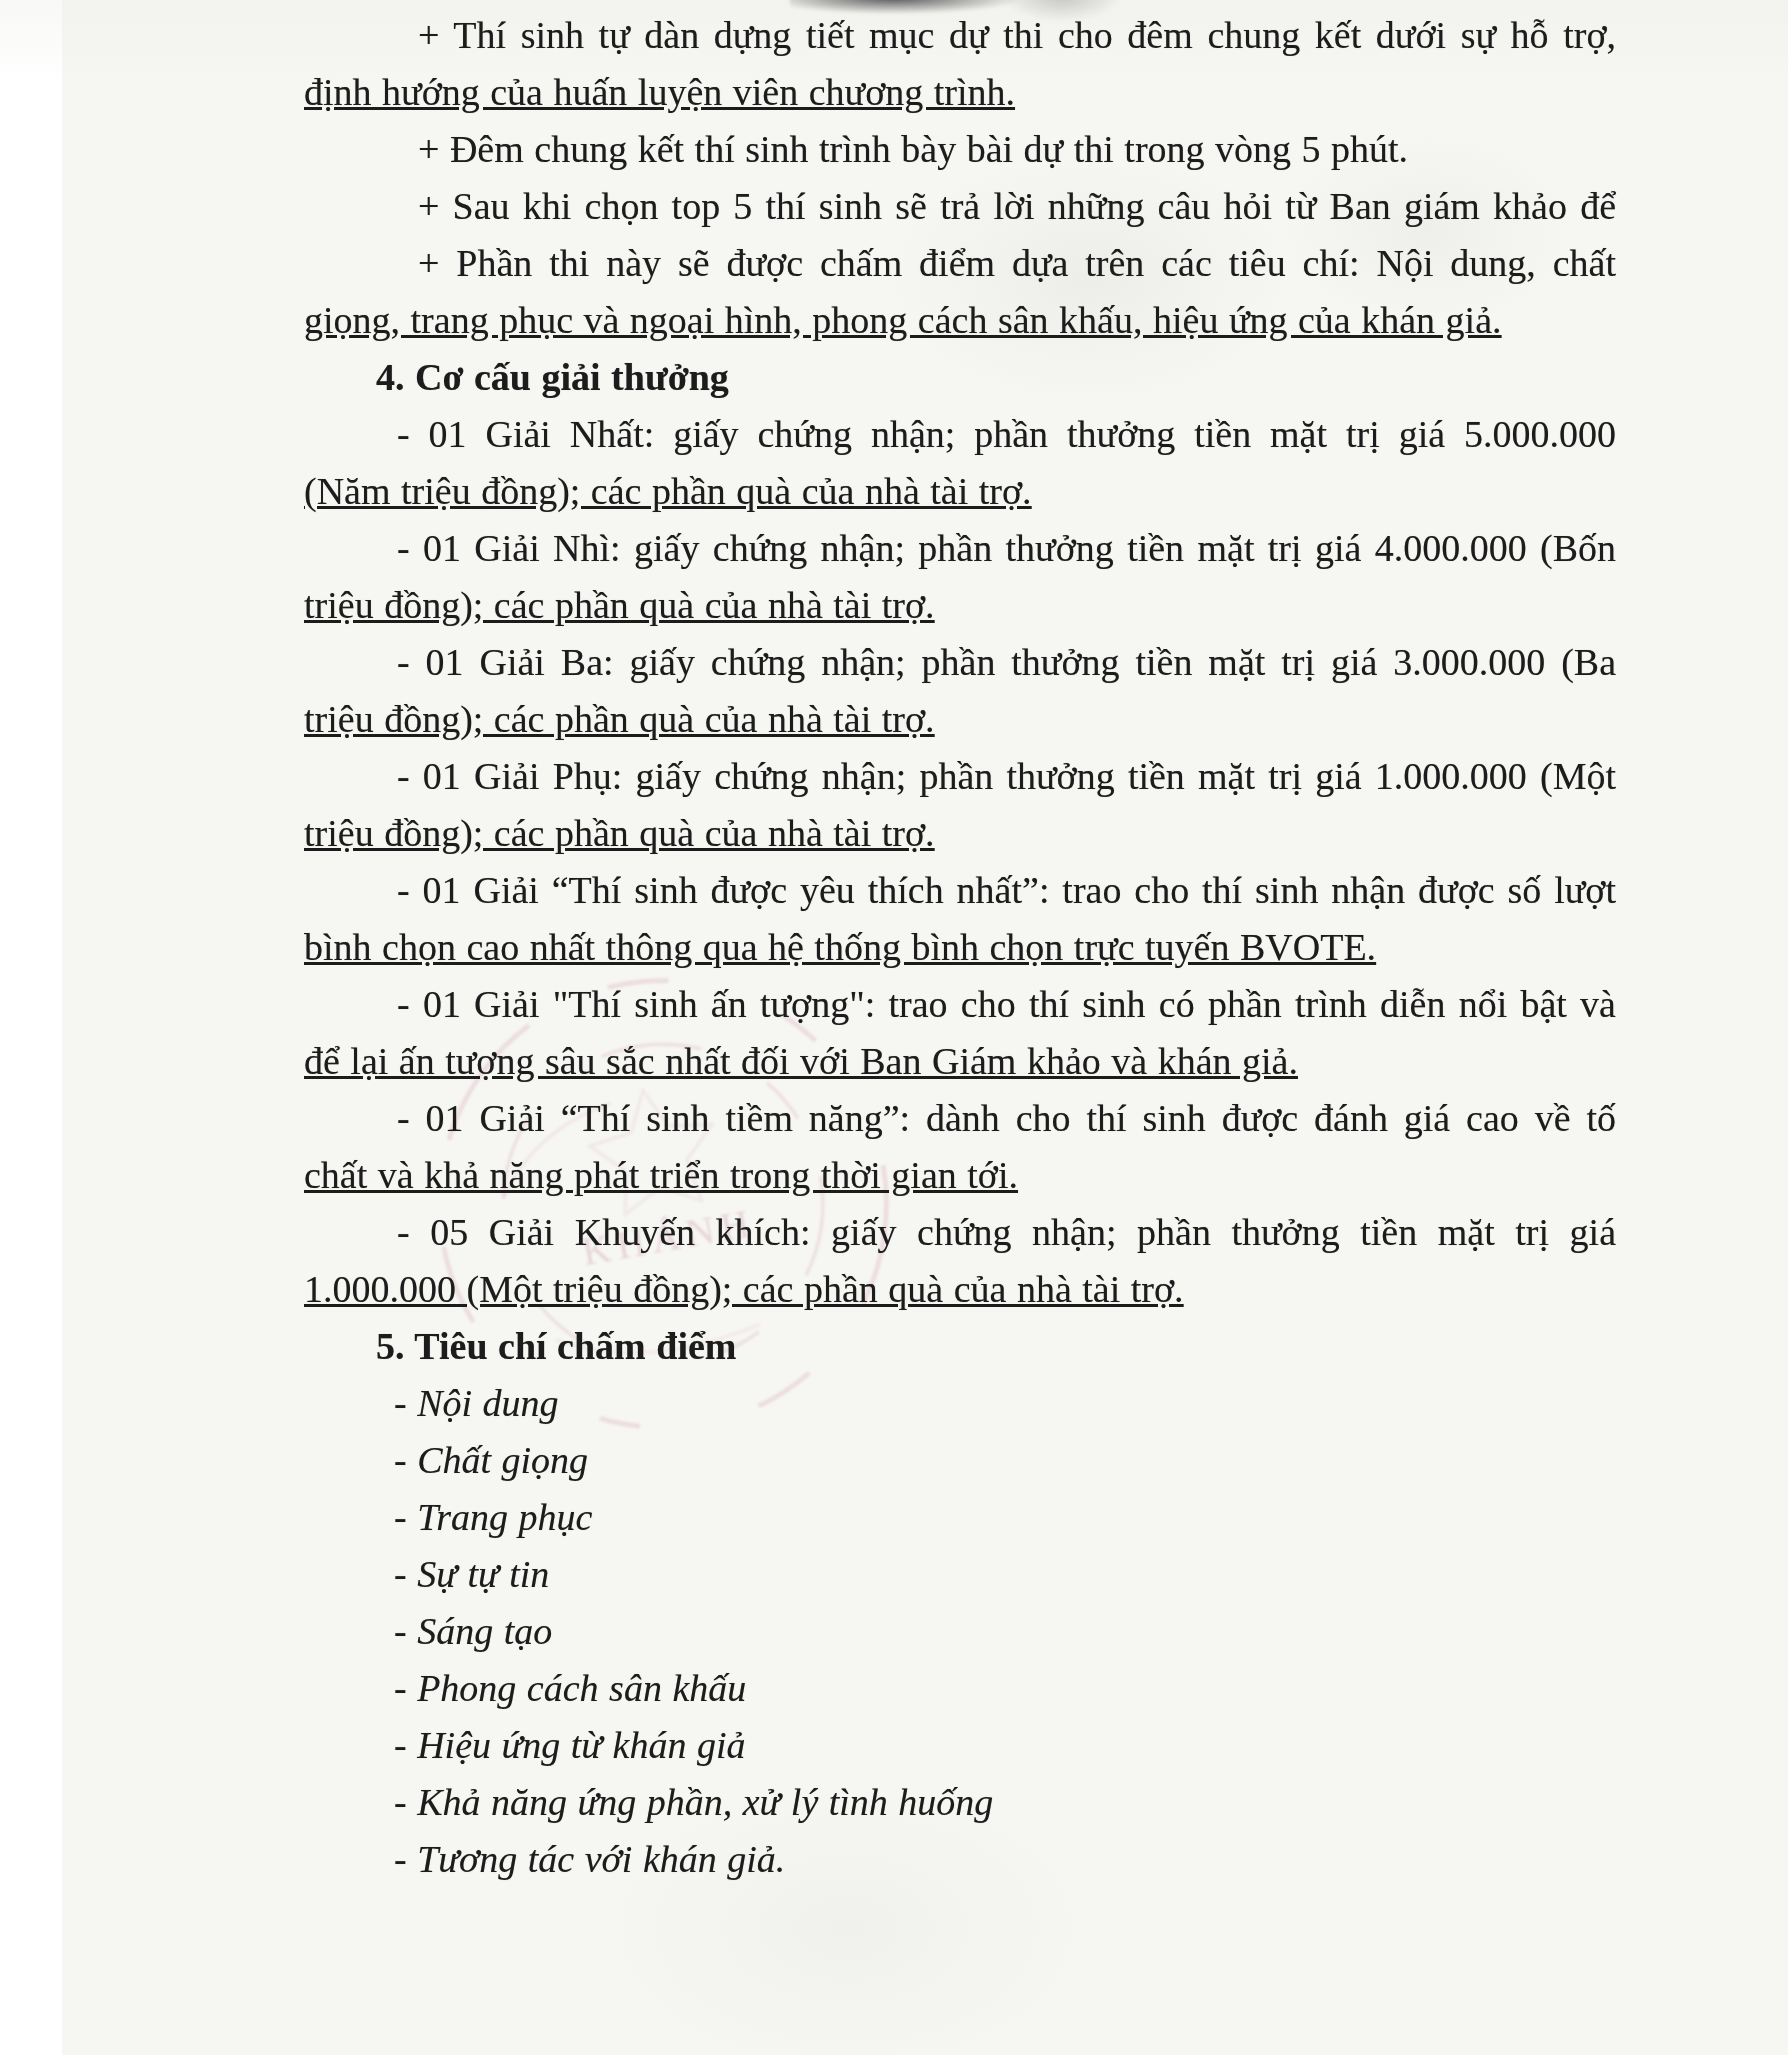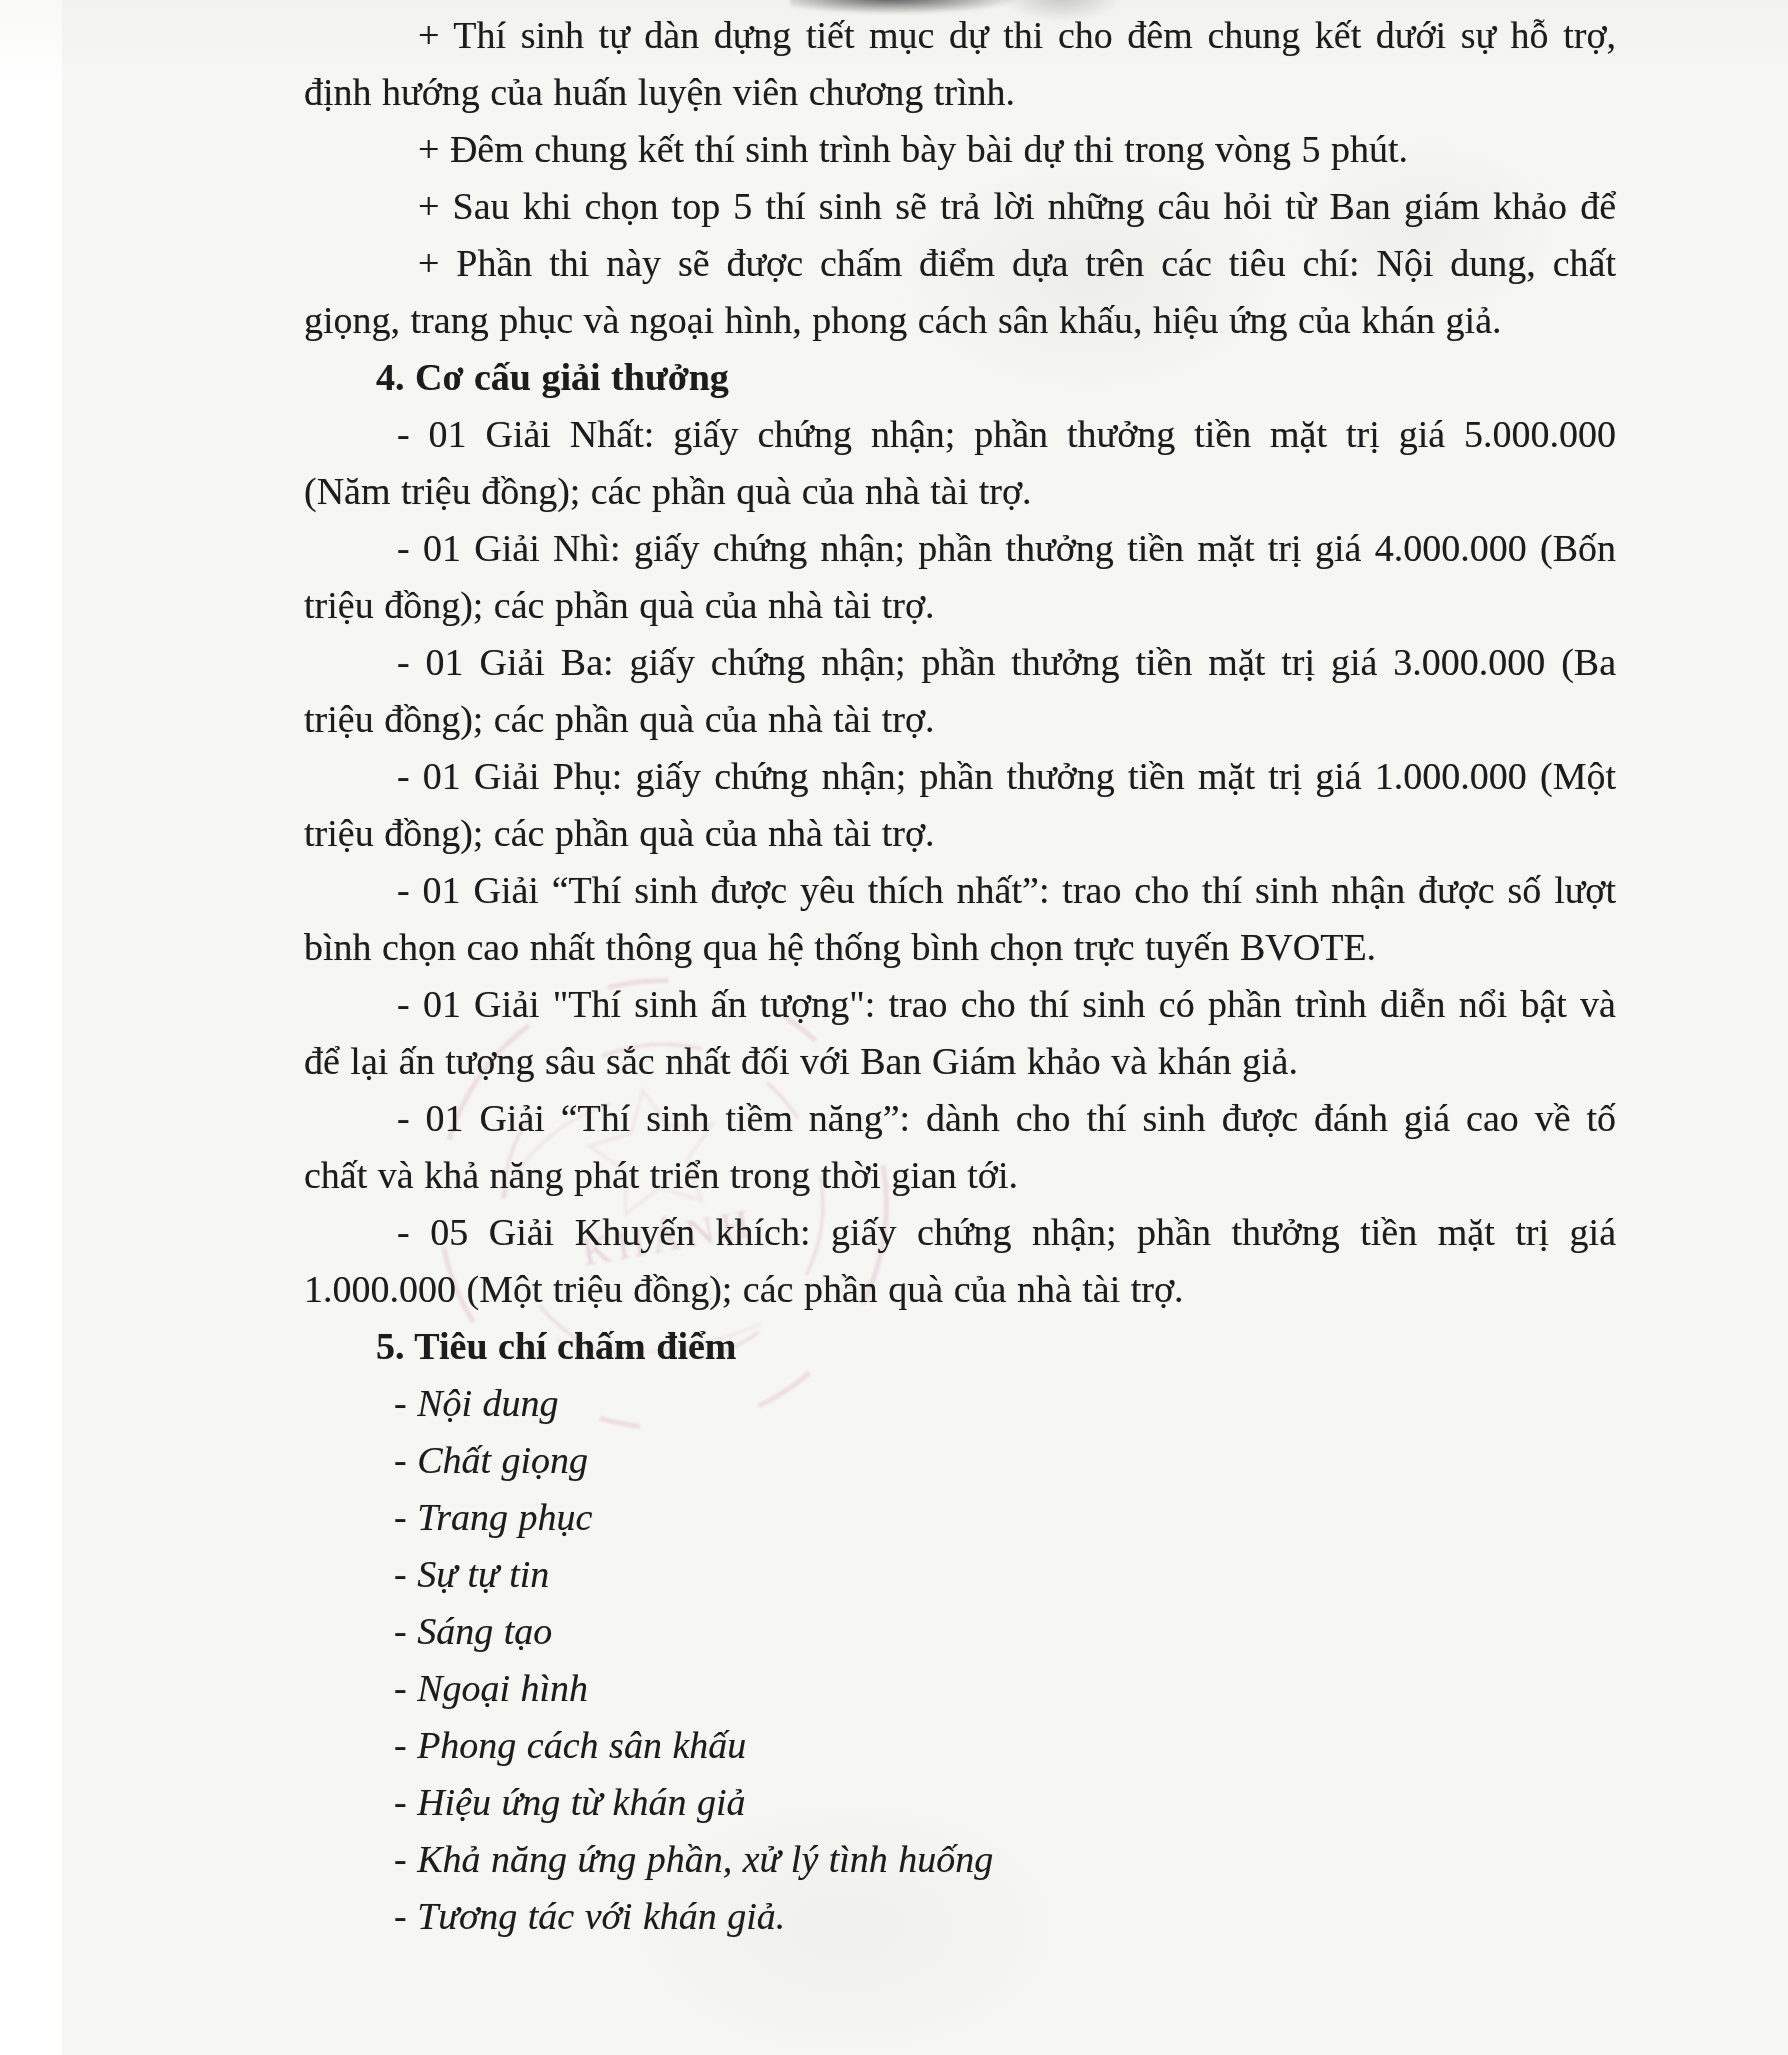--- a/index.html
+++ b/index.html
@@ -40,21 +40,21 @@
   }
   .textblock{
     position:absolute;left:304px;top:6.8px;width:1312px;
     font-size:38px;color:#1c1c1c;
     text-shadow:0 0 0.7px rgba(28,28,28,0.45);
     word-spacing:1px;
   }
   .line{height:57px;line-height:57px;}
   .k-plus{text-indent:114px;}
   .k-dash{text-indent:93px;}
-  .k-cont{text-indent:0;}
+  .k-cont{text-indent:0;text-decoration:underline;}
   .k-item{text-indent:90px;font-style:italic;}
   .k-head{text-indent:72px;font-weight:bold;}
   .j{text-align:justify;text-align-last:justify;}
 </style>
 </head>
 <body>
 
 <div class="page">
 
   <div class="margin-strip"></div>
@@ -97,21 +97,20 @@
       <div class="line k-dash j">- 01 Giải “Thí sinh tiềm năng”: dành cho thí sinh được đánh giá cao về tố</div>
       <div class="line k-cont">chất và khả năng phát triển trong thời gian tới.</div>
       <div class="line k-dash j">- 05 Giải Khuyến khích: giấy chứng nhận; phần thưởng tiền mặt trị giá</div>
       <div class="line k-cont">1.000.000 (Một triệu đồng); các phần quà của nhà tài trợ.</div>
       <div class="line k-head">5. Tiêu chí chấm điểm</div>
       <div class="line k-item">- Nội dung</div>
       <div class="line k-item">- Chất giọng</div>
       <div class="line k-item">- Trang phục</div>
       <div class="line k-item">- Sự tự tin</div>
       <div class="line k-item">- Sáng tạo</div>
-      <div class="line k-item">- Ngoại hình</div>
       <div class="line k-item">- Phong cách sân khấu</div>
       <div class="line k-item">- Hiệu ứng từ khán giả</div>
       <div class="line k-item">- Khả năng ứng phần, xử lý tình huống</div>
       <div class="line k-item">- Tương tác với khán giả.</div>
     </div>
 
 </div>
 
 
 </body></html>

